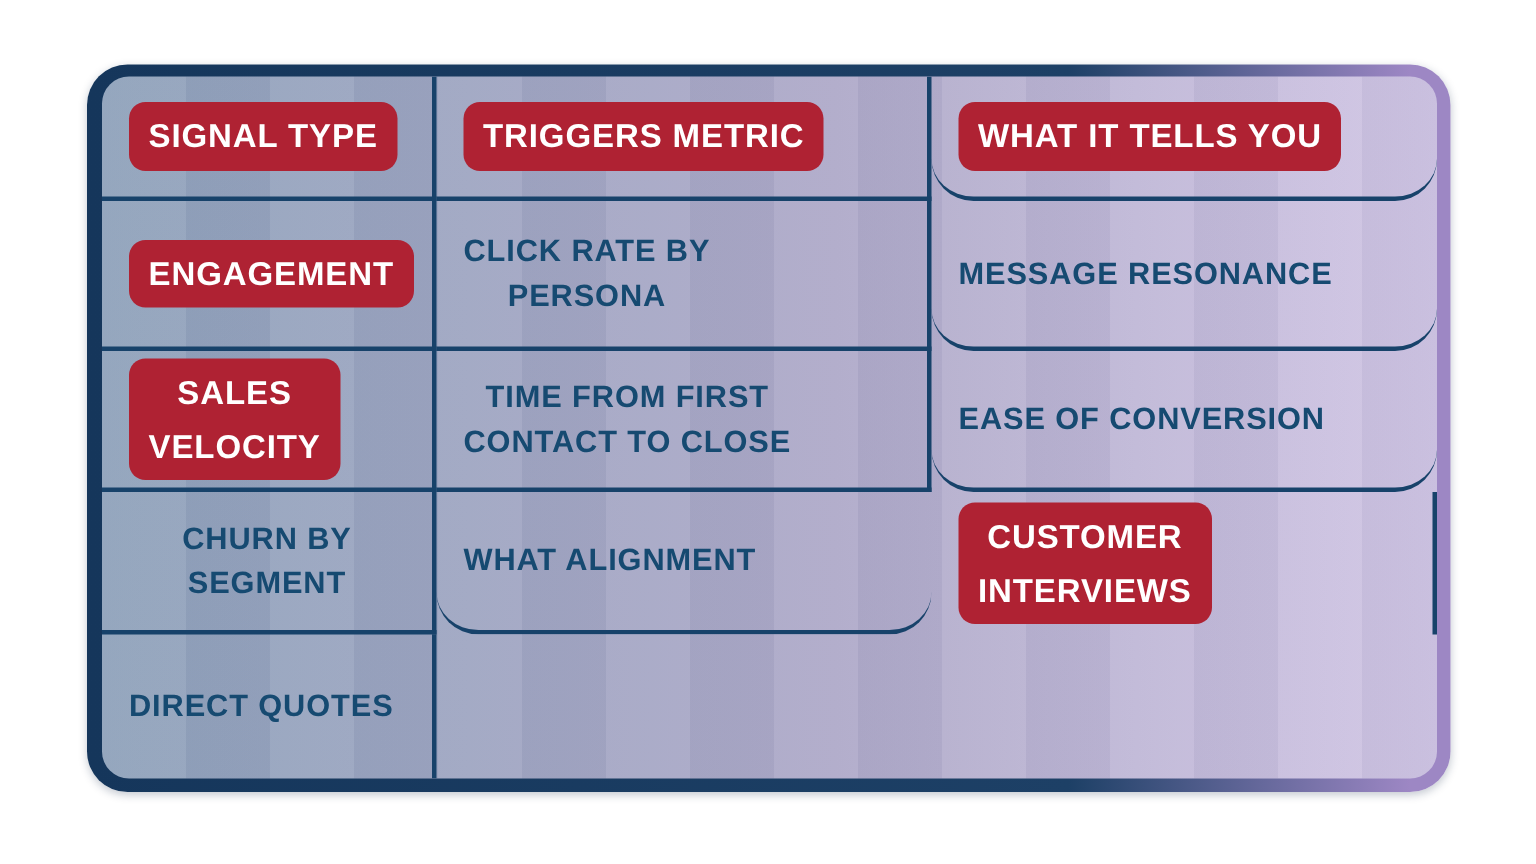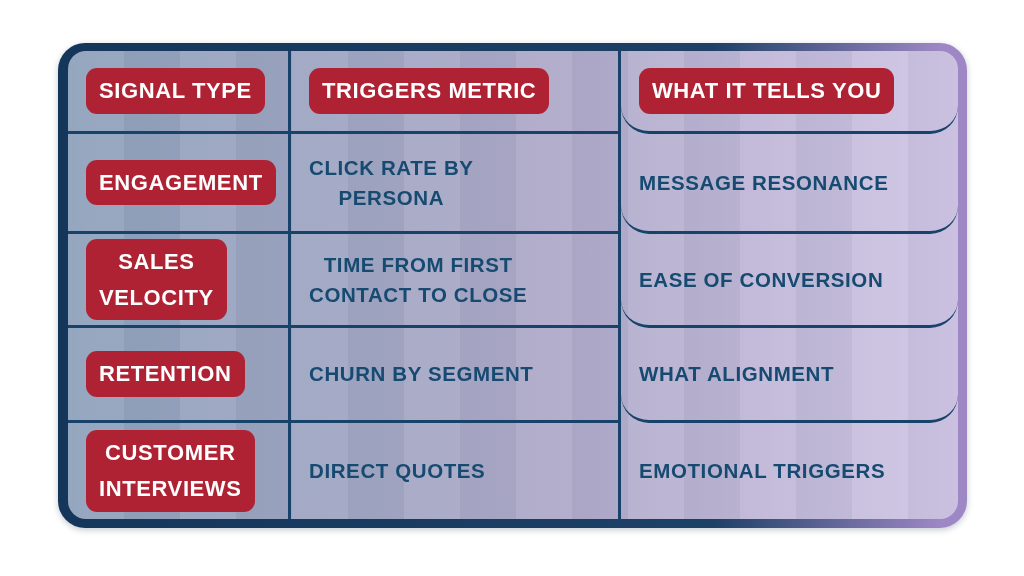--- a/index.html
+++ b/index.html
@@ -117,35 +117,29 @@
       </div>
       <div class="cell">
         <span class="body-text">TIME FROM FIRST
 CONTACT TO CLOSE</span>
       </div>
       <div class="cell last-col">
         <span class="body-text">EASE OF CONVERSION</span>
       </div>
 
       <div class="cell">
-        <span class="pill">RETENTION</span>
-      </div>
-      <div class="cell">
         <span class="body-text">CHURN BY SEGMENT</span>
       </div>
       <div class="cell last-col">
         <span class="body-text">WHAT ALIGNMENT</span>
       </div>
 
       <div class="cell last-row">
         <span class="pill">CUSTOMER
 INTERVIEWS</span>
       </div>
       <div class="cell last-row">
         <span class="body-text">DIRECT QUOTES</span>
       </div>
-      <div class="cell last-col last-row">
-        <span class="body-text">EMOTIONAL TRIGGERS</span>
-      </div>
 
     </div>
   </div>
 </div>
 
 </body></html>

